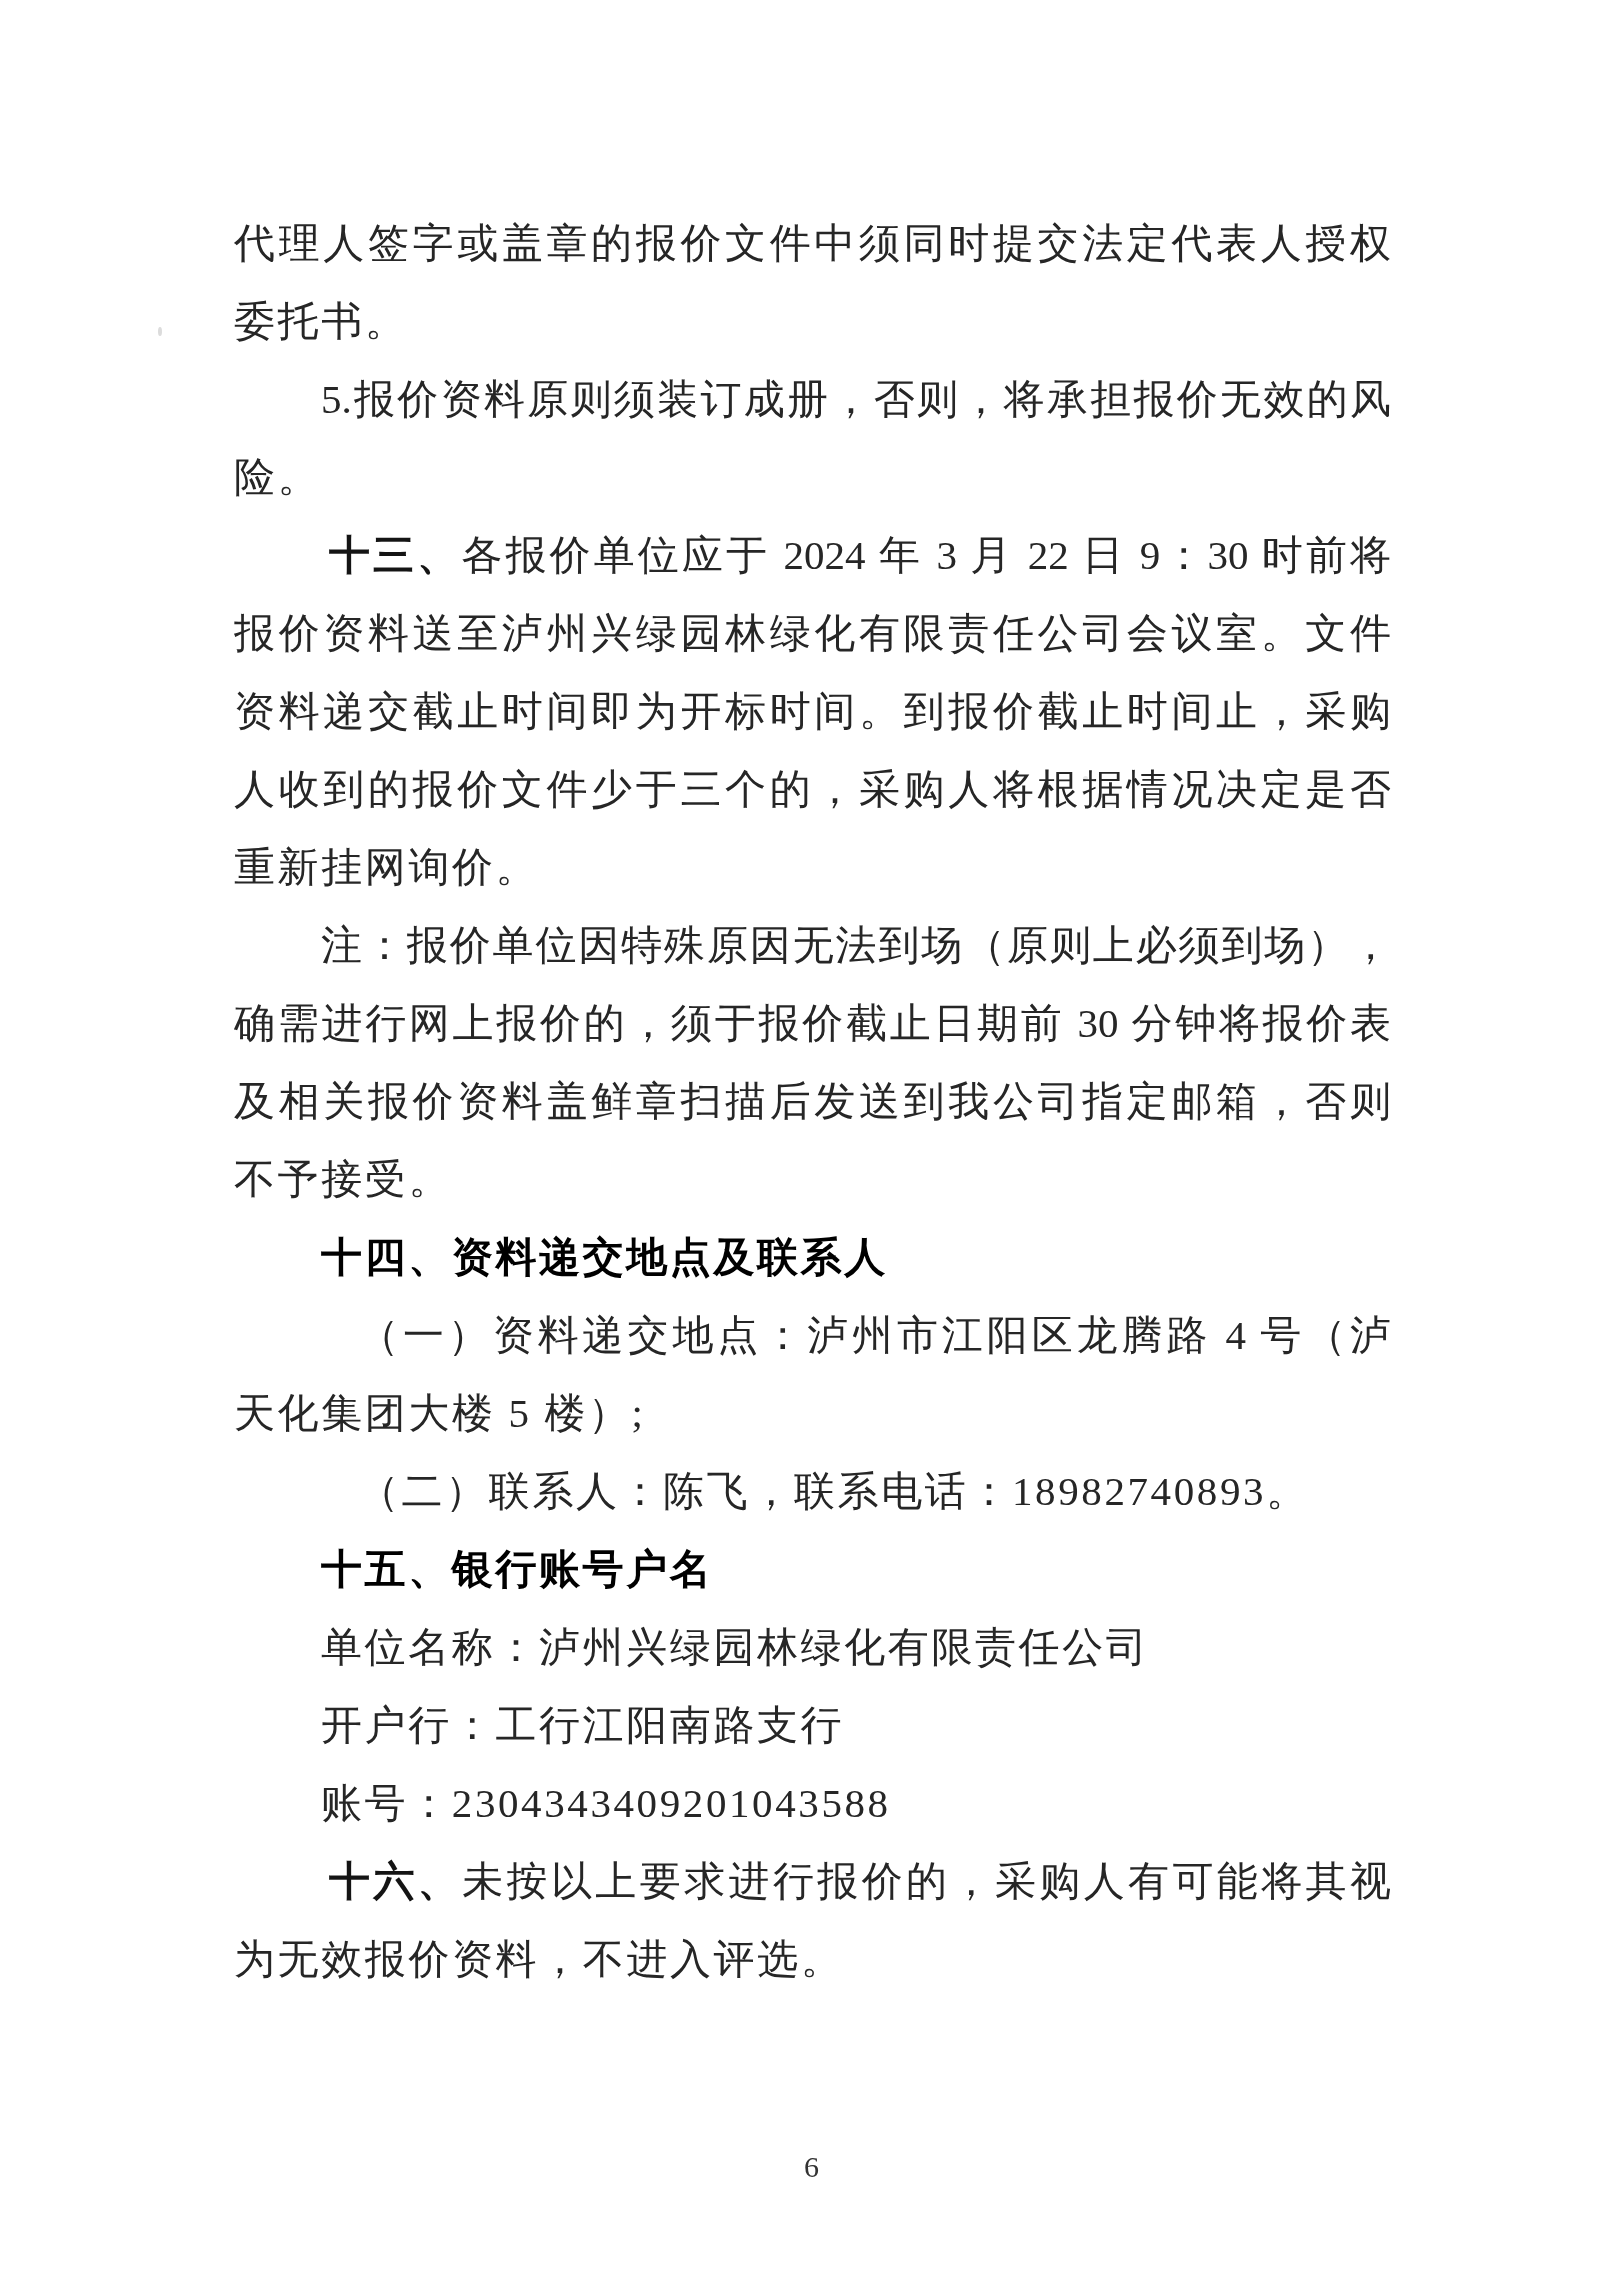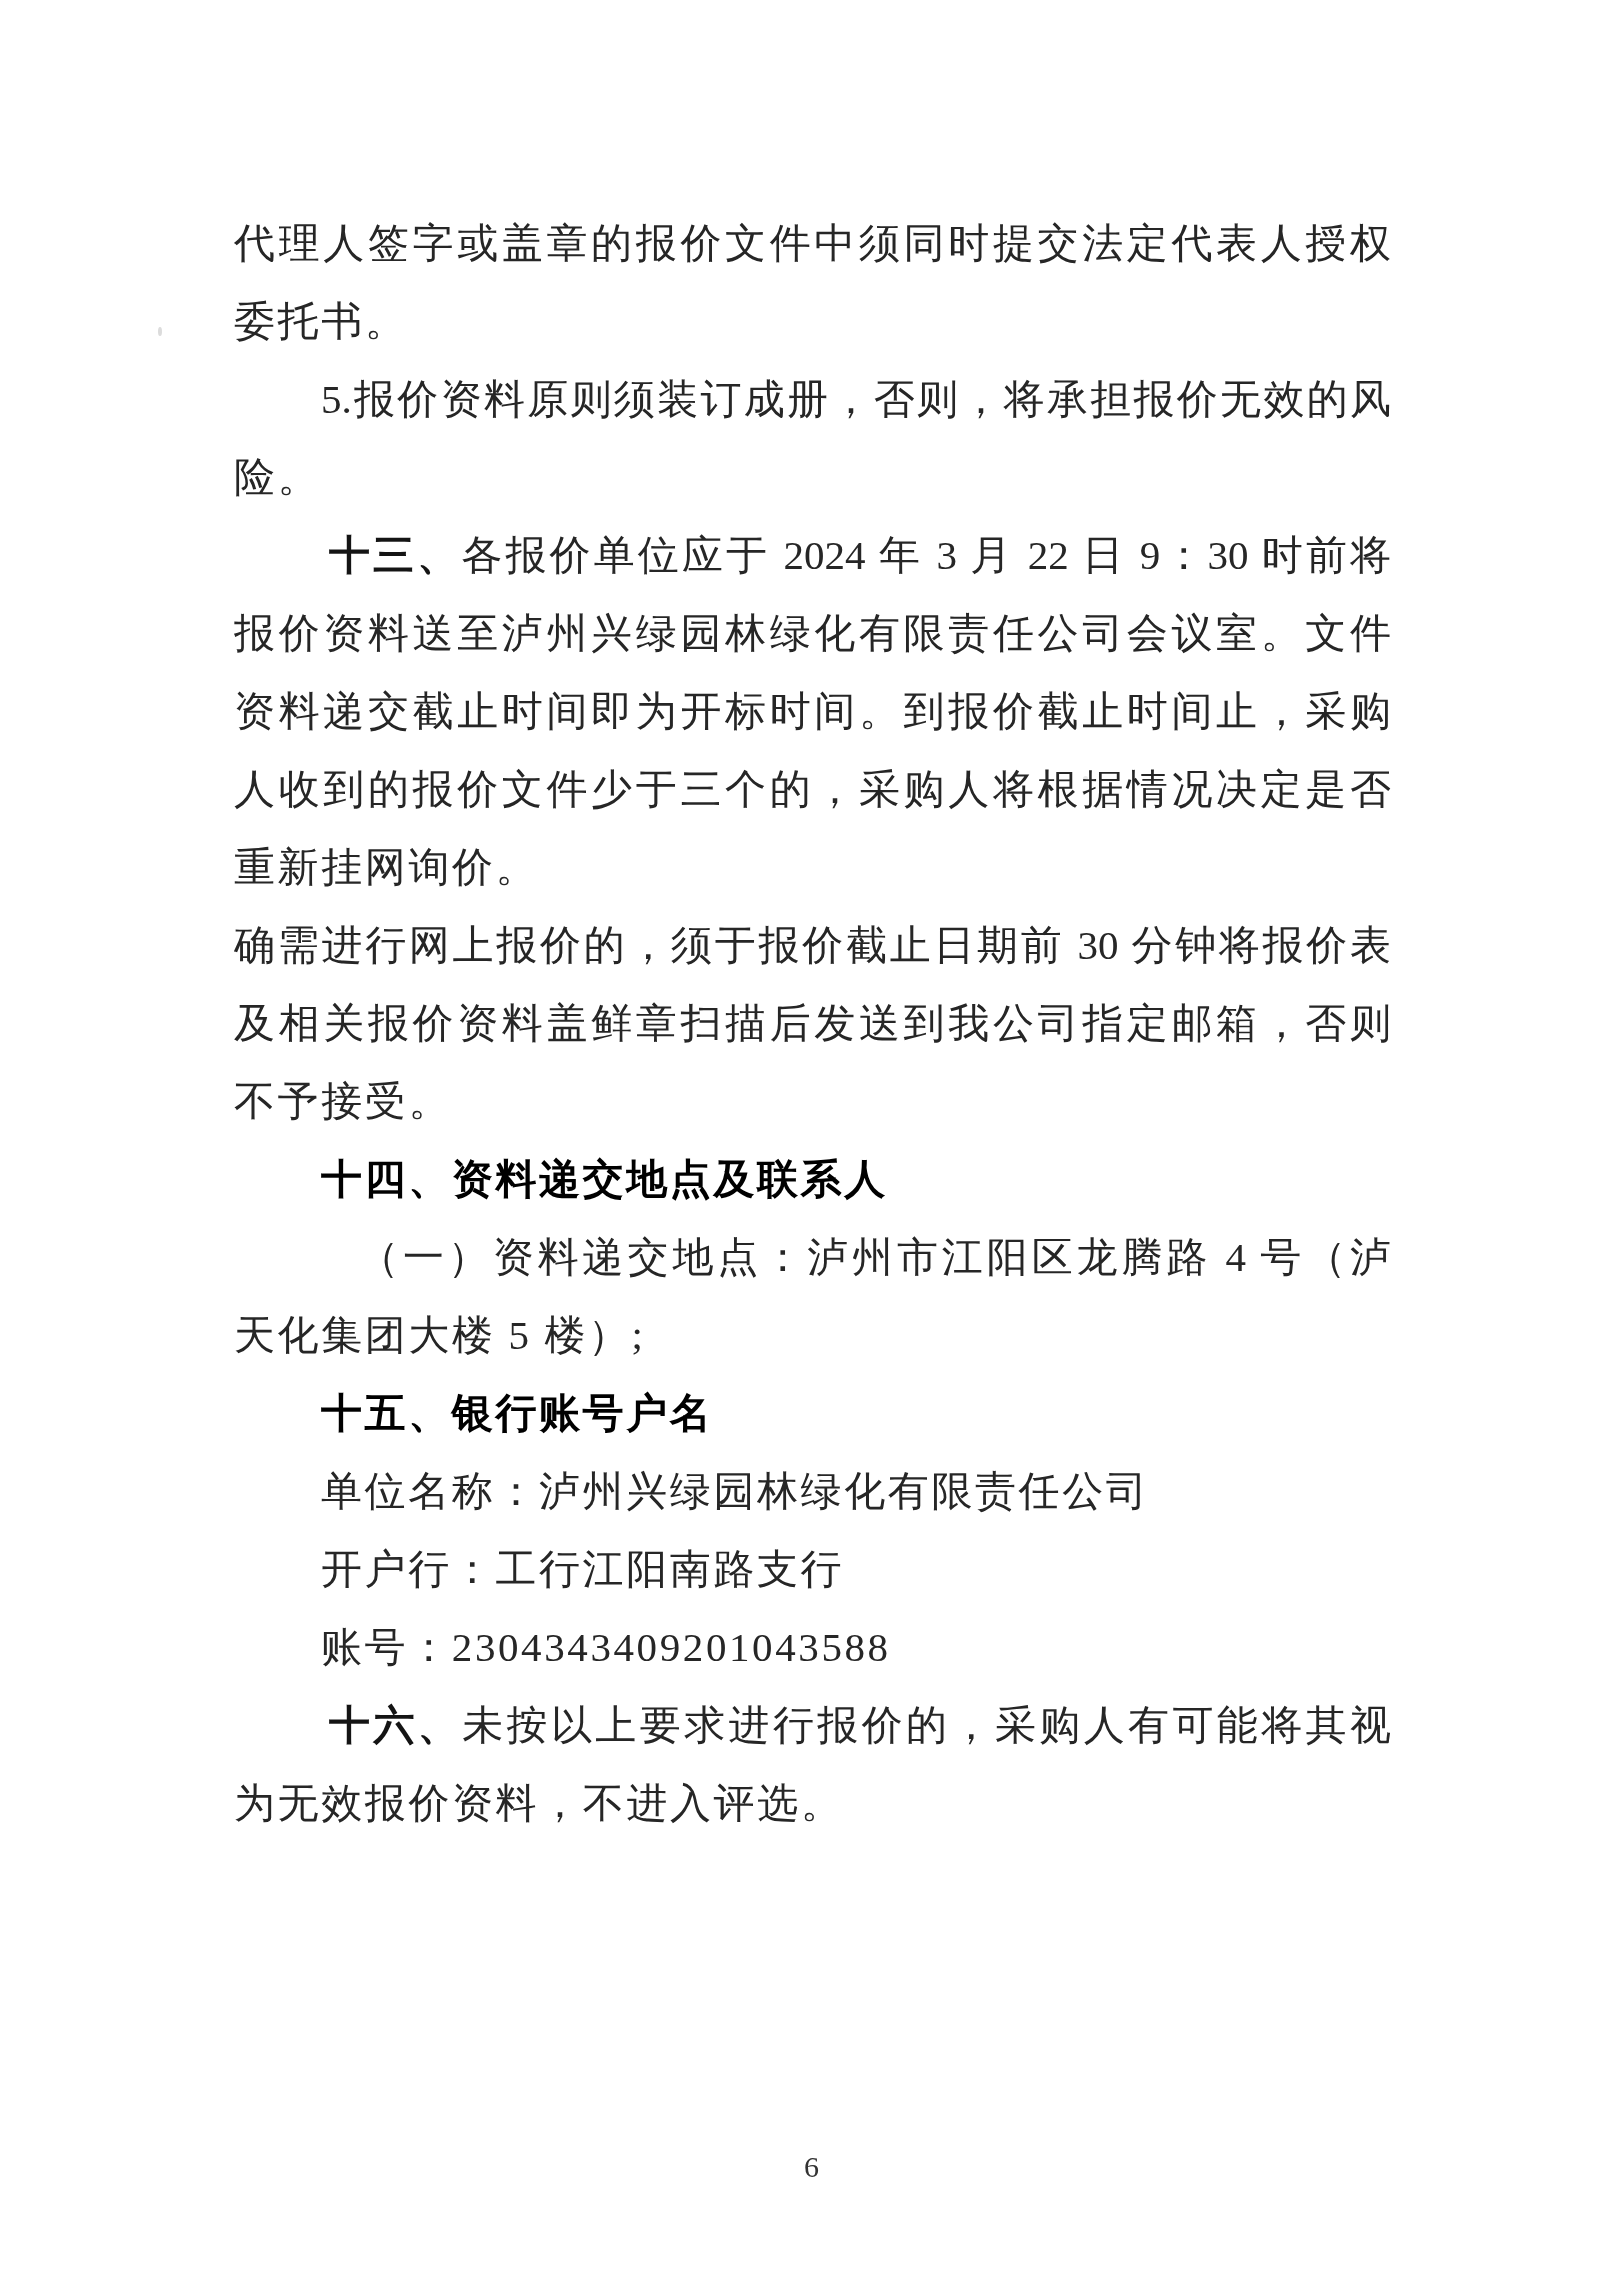--- a/index.html
+++ b/index.html
@@ -83,27 +83,29 @@
     <div class="line">委托书。</div>
     <div class="line indent2 fill">5.报价资料原则须装订成册，否则，将承担报价无效的风</div>
     <div class="line">险。</div>
 
     <div class="line indent2 fill"><span class="b">十三、</span><span>各报价单位应于 2024 年 3 月 22 日 9：30 时前将</span></div>
     <div class="line fill">报价资料送至泸州兴绿园林绿化有限责任公司会议室。文件</div>
     <div class="line fill">资料递交截止时间即为开标时间。到报价截止时间止，采购</div>
     <div class="line fill">人收到的报价文件少于三个的，采购人将根据情况决定是否</div>
     <div class="line">重新挂网询价。</div>
 
+    <div class="line indent2 fill">注：报价单位因特殊原因无法到场（原则上必须到场），</div>
     <div class="line fill">确需进行网上报价的，须于报价截止日期前 30 分钟将报价表</div>
     <div class="line fill">及相关报价资料盖鲜章扫描后发送到我公司指定邮箱，否则</div>
     <div class="line">不予接受。</div>
 
     <div class="line indent2 heading">十四、资料递交地点及联系人</div>
     <div class="line indent3 fill">（一）资料递交地点：泸州市江阳区龙腾路 4 号（泸</div>
     <div class="line">天化集团大楼 5 楼）;</div>
+    <div class="line indent3">（二）联系人：陈飞，联系电话：18982740893。</div>
 
     <div class="line indent2 heading">十五、银行账号户名</div>
     <div class="line indent2">单位名称：泸州兴绿园林绿化有限责任公司</div>
     <div class="line indent2">开户行：工行江阳南路支行</div>
     <div class="line indent2">账号：2304343409201043588</div>
 
     <div class="line indent2 fill"><span class="b">十六、</span><span>未按以上要求进行报价的，采购人有可能将其视</span></div>
     <div class="line">为无效报价资料，不进入评选。</div>
 
   </div>

